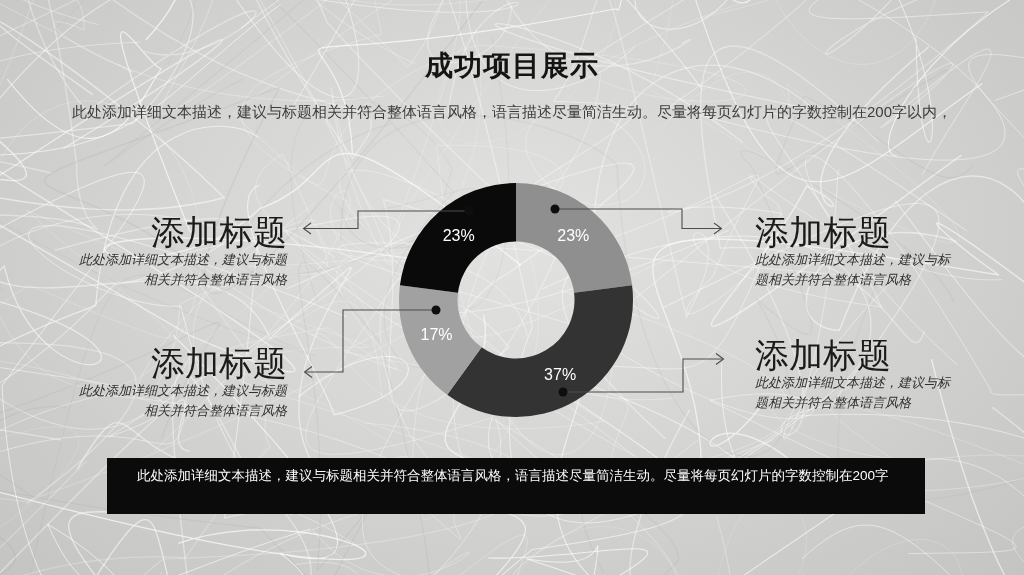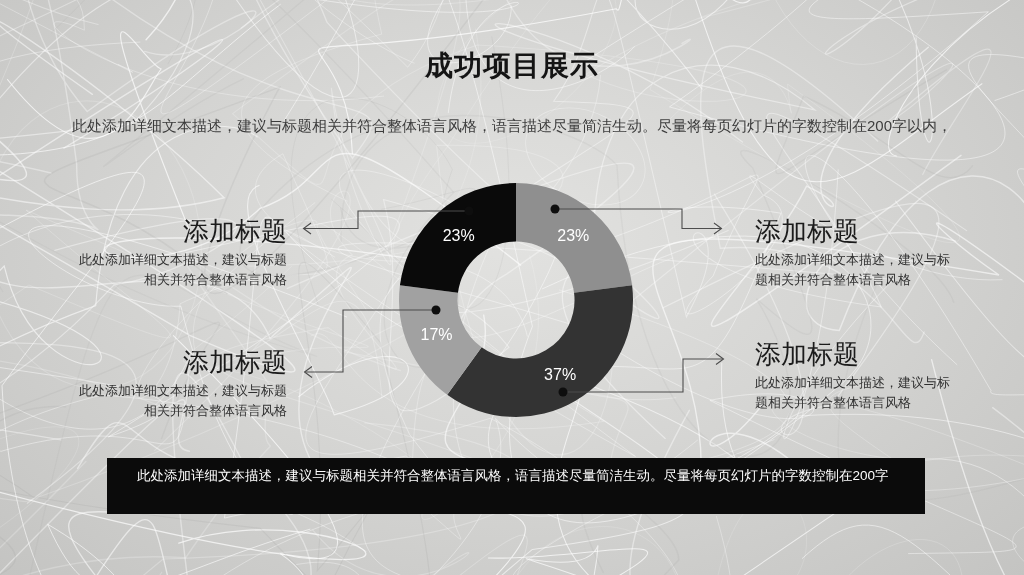--- a/index.html
+++ b/index.html
@@ -7,27 +7,27 @@
     position:relative;width:1024px;height:575px;overflow:hidden;
     font-family:"Liberation Sans","DejaVu Sans",sans-serif;
     background:radial-gradient(ellipse at 50% 42%, #e2e2e0 0%, #d5d5d3 48%, #c4c4c2 100%);
   }
   svg.layer{position:absolute;left:0;top:0;pointer-events:none;}
   .title{
     position:absolute;left:0;top:47px;width:100%;text-align:center;
     font-size:28px;font-weight:bold;color:#141414;white-space:nowrap;letter-spacing:1px;
   }
   .subtitle{
-    position:absolute;left:0;top:114px;width:100%;text-align:center;
+    position:absolute;left:0;top:100px;width:100%;text-align:center;
     font-size:15px;line-height:23px;color:#3c3c3c;
   }
   .subtitle div{white-space:nowrap;}
   .callout{position:absolute;width:270px;}
-  .callout .c-title{font-size:26px;line-height:32px;color:#1b1b1b;white-space:nowrap;font-family:Liberation Serif, serif;}
-  .callout .c-desc{margin-top:2px;font-size:13px;line-height:19.5px;color:#303030;}
+  .callout .c-title{font-size:34px;line-height:32px;color:#1b1b1b;white-space:nowrap;}
+  .callout .c-desc{margin-top:2px;font-size:13px;line-height:19.5px;color:#303030;font-style:italic;}
   .callout .c-desc div{white-space:nowrap;}
   .callout.left{text-align:right;right:737px;}
   .callout.right{text-align:left;left:755px;}
   #callout-top-left{top:216px;}
   #callout-bottom-left{top:347px;}
   #callout-top-right{top:216px;}
   #callout-bottom-right{top:339px;}
   .banner{
     position:absolute;left:107px;top:458px;width:818px;height:56px;
     background:#0b0b0b;color:#ffffff;box-sizing:border-box;

